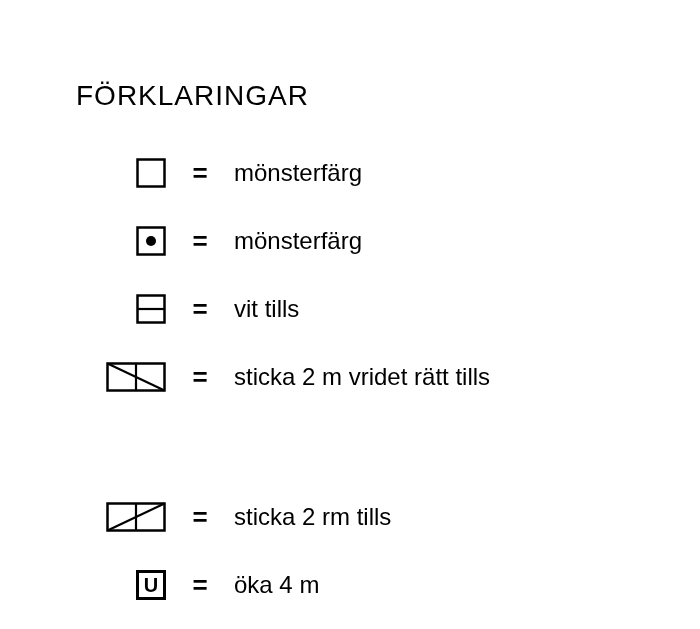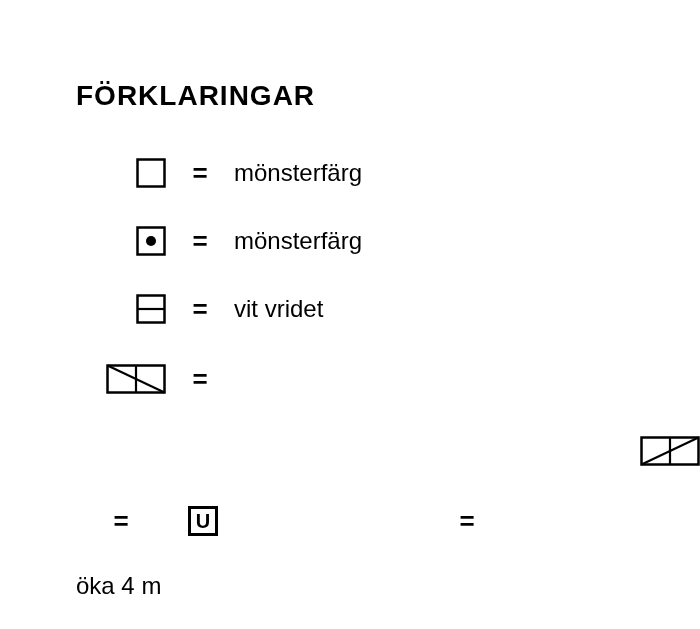--- a/index.html
+++ b/index.html
@@ -7,21 +7,21 @@
       width: 700px;
       height: 629px;
       background: #fff;
       font-family: Helvetica, Arial, sans-serif;
       color: #000;
       padding: 80px 0 0 76px;
     }
     .page-title {
       font-size: 28px;
       letter-spacing: 1px;
-      font-weight: 700;
+      font-weight: 400;
       margin-bottom: 46px;
     }
     .legend {
       display: grid;
       grid-template-columns: 90px 36px 1fr;
       align-items: center;
       row-gap: 38px;
       column-gap: 16px;
     }
     .legend .gap { height: 34px; }
@@ -67,43 +67,45 @@
   <div class="eq">=</div>
   <div class="label">mönsterfärg</div>
 
   <div class="sym-cell">
     <svg width="30" height="30" viewBox="0 0 30 30">
       <rect x="1.5" y="1.5" width="27" height="27" fill="none" stroke="#000" stroke-width="2.5"></rect>
       <line x1="1.5" y1="15" x2="28.5" y2="15" stroke="#000" stroke-width="2.2"></line>
     </svg>
   </div>
   <div class="eq">=</div>
-  <div class="label">vit vridet</div>
+  <div class="label">vit tills</div>
 
   <div class="sym-cell">
     <svg width="60" height="30" viewBox="0 0 60 30">
       <rect x="1.5" y="1.5" width="57" height="27" fill="none" stroke="#000" stroke-width="2.5"></rect>
       <line x1="30" y1="1.5" x2="30" y2="28.5" stroke="#000" stroke-width="2.2"></line>
       <line x1="1.5" y1="1.5" x2="58.5" y2="28.5" stroke="#000" stroke-width="2.2"></line>
     </svg>
   </div>
   <div class="eq">=</div>
+  <div class="label">sticka 2 m vridet rätt tills</div>
 
   <div class="gap"></div>
     <div class="gap"></div>
     <div class="gap"></div>
 
   <div class="sym-cell">
     <svg width="60" height="30" viewBox="0 0 60 30">
       <rect x="1.5" y="1.5" width="57" height="27" fill="none" stroke="#000" stroke-width="2.5"></rect>
       <line x1="30" y1="1.5" x2="30" y2="28.5" stroke="#000" stroke-width="2.2"></line>
       <line x1="1.5" y1="28.5" x2="58.5" y2="1.5" stroke="#000" stroke-width="2.2"></line>
     </svg>
   </div>
   <div class="eq">=</div>
+  <div class="label">sticka 2 rm tills</div>
 
   <div class="sym-cell">
     <svg width="30" height="30" viewBox="0 0 30 30">
       <rect x="1.5" y="1.5" width="27" height="27" fill="none" stroke="#000" stroke-width="3"></rect>
       <text x="15" y="22" text-anchor="middle" font-family="Helvetica,Arial,sans-serif" font-size="20" font-weight="700" fill="#000">U</text>
     </svg>
   </div>
   <div class="eq">=</div>
   <div class="label">öka 4 m</div>
 

